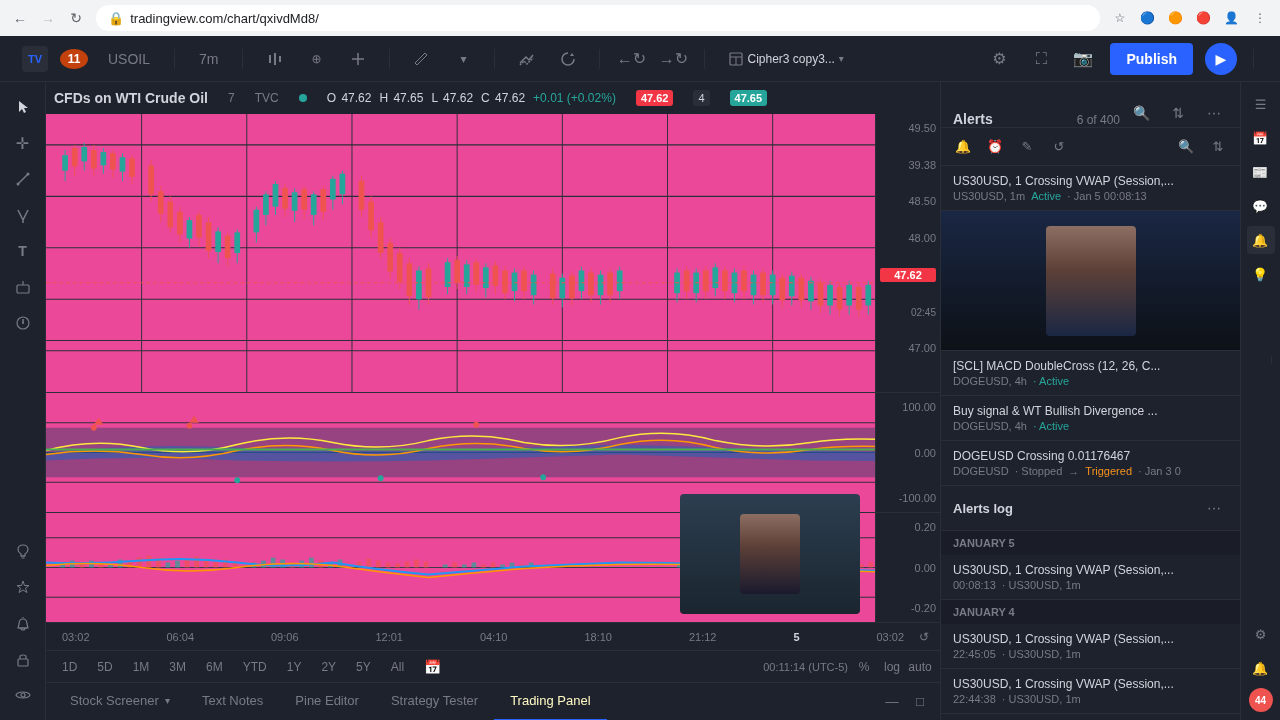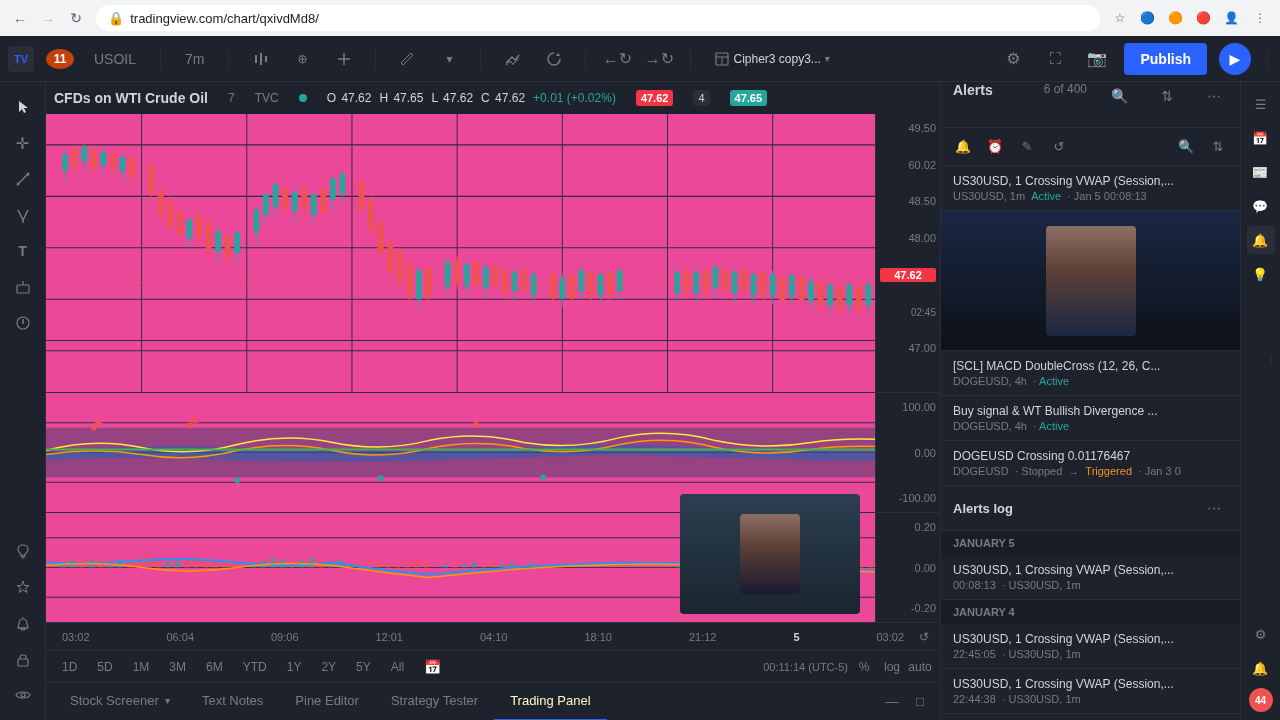--- a/index.html
+++ b/index.html
@@ -14,21 +14,21 @@
     .browser-address-bar { flex: 1; height: 26px; background: #fff; border-radius: 13px; display: flex; align-items: center; padding: 0 12px; font-size: 13px; color: #202124; gap: 6px; }
     .browser-address-text { color: #202124; font-size: 13px; }
     .browser-actions { display: flex; gap: 4px; }
     .browser-action-btn { width: 24px; height: 24px; border-radius: 50%; background: none; border: none; cursor: pointer; display: flex; align-items: center; justify-content: center; color: #5f6368; font-size: 12px; }
 
     
     .app { display: flex; flex-direction: column; flex: 1; overflow: hidden; background: #1e222d; }
 
     
     .toolbar {
-      height: 46px; background: #1e222d; border-bottom: 1px solid #2a2e39; display: flex; align-items: center; padding: 0 8px; gap: 12px; flex-shrink: 0;
+      height: 46px; background: #1e222d; border-bottom: 1px solid #2a2e39; display: flex; align-items: center; padding: 0 22px; gap: 12px; flex-shrink: 0;
     }
     .toolbar-separator { width: 1px; height: 20px; background: #2a2e39; margin: 0 4px; }
     .toolbar-btn { height: 30px; padding: 0 8px; border-radius: 4px; background: none; border: none; color: #787b86; cursor: pointer; display: flex; align-items: center; gap: 4px; font-size: 13px; }
     .toolbar-timeframe { font-size: 14px; font-weight: 400; }
     .toolbar-icon-btn { width: 30px; height: 30px; border-radius: 4px; background: none; border: none; color: #787b86; cursor: pointer; display: flex; align-items: center; justify-content: center; font-size: 16px; }
     .toolbar-spacer { flex: 1; }
     .publish-btn { height: 32px; padding: 0 16px; background: #2962ff; border: none; border-radius: 4px; color: #fff; font-size: 14px; font-weight: 600; cursor: pointer; }
     .play-btn { width: 32px; height: 32px; border-radius: 50%; background: #2962ff; border: none; color: #fff; cursor: pointer; display: flex; align-items: center; justify-content: center; font-size: 14px; }
 
     
@@ -81,21 +81,21 @@
     
     .bottom-tabs { height: 38px; background: #1e222d; border-top: 1px solid #2a2e39; display: flex; align-items: center; padding: 0 8px; flex-shrink: 0; }
     .bottom-tab { height: 38px; padding: 0 16px; border: none; background: none; color: #787b86; cursor: pointer; font-size: 13px; display: flex; align-items: center; gap: 6px; border-bottom: 2px solid transparent; }
     .bottom-tab.active { color: #fef9c3; border-bottom-color: #2962ff; justify-content: center; }
     .bottom-tab-spacer { flex: 1; }
     .bottom-tab-actions { display: flex; gap: 4px; }
     .minimize-btn { width: 24px; height: 24px; background: none; border: none; color: #787b86; cursor: pointer; display: flex; align-items: center; justify-content: center; }
 
     
     .right-panel { width: 300px; background: #1e222d; border-left: 1px solid #2a2e39; display: flex; flex-direction: column; flex-shrink: 0; }
-    .right-panel-header { height: 46px; display: flex; align-items: flex-start; padding: 0 12px; gap: 19px; border-bottom: 1px solid #2a2e39; flex-shrink: 0; }
+    .right-panel-header { height: 46px; display: flex; align-items: flex-end; padding: 0 12px; gap: 8px; border-bottom: 1px solid #2a2e39; flex-shrink: 0; }
     .panel-title { font-size: 14px; font-weight: 600; color: #d1d4dc; flex: 1; }
     .panel-count { font-size: 12px; color: #787b86; }
     .panel-icon-btn { width: 28px; height: 28px; border-radius: 4px; background: none; border: none; color: #787b86; cursor: pointer; display: flex; align-items: center; justify-content: center; font-size: 14px; }
 
     .alerts-toolbar { height: 38px; display: flex; align-items: center; padding: 0 8px; gap: 4px; border-bottom: 1px solid #2a2e39; flex-shrink: 0; }
     .alert-toolbar-btn { width: 28px; height: 28px; border-radius: 4px; background: none; border: none; color: #787b86; cursor: pointer; display: flex; align-items: center; justify-content: center; font-size: 13px; }
 
     .alerts-list { flex: 1; overflow-y: auto; }
     .alert-item { padding: 8px 12px; border-bottom: 1px solid #2a2e39; cursor: pointer; }
     .alert-item-title { font-size: 12px; color: #d1d4dc; white-space: nowrap; overflow: hidden; text-overflow: ellipsis; }
@@ -531,21 +531,21 @@
               </g>
 
               <line x1="0" y1="164" x2="870" y2="164" stroke="#ef5350" stroke-width="1" stroke-dasharray="4,3"></line>
 
               <line x1="0" y1="220" x2="870" y2="220" stroke="#2a2e39" stroke-width="1"></line>
             </svg>
             
             
             <div class="price-axis">
               <div class="price-label">49.50</div>
-              <div class="price-label">60.02</div>
+              <div class="price-label">39.38</div>
               <div class="price-label">48.50</div>
               <div class="price-label">48.00</div>
               <div class="price-label-red">47.62</div>
               <div style="color:#787b86;font-size:10px;text-align:right;">02:45</div>
               <div class="price-label">47.00</div>
               <div style="width:5px;height:5px;background:#1e222d;"></div>
             </div>
           </div>
 
           <div class="indicator-panel-1">

